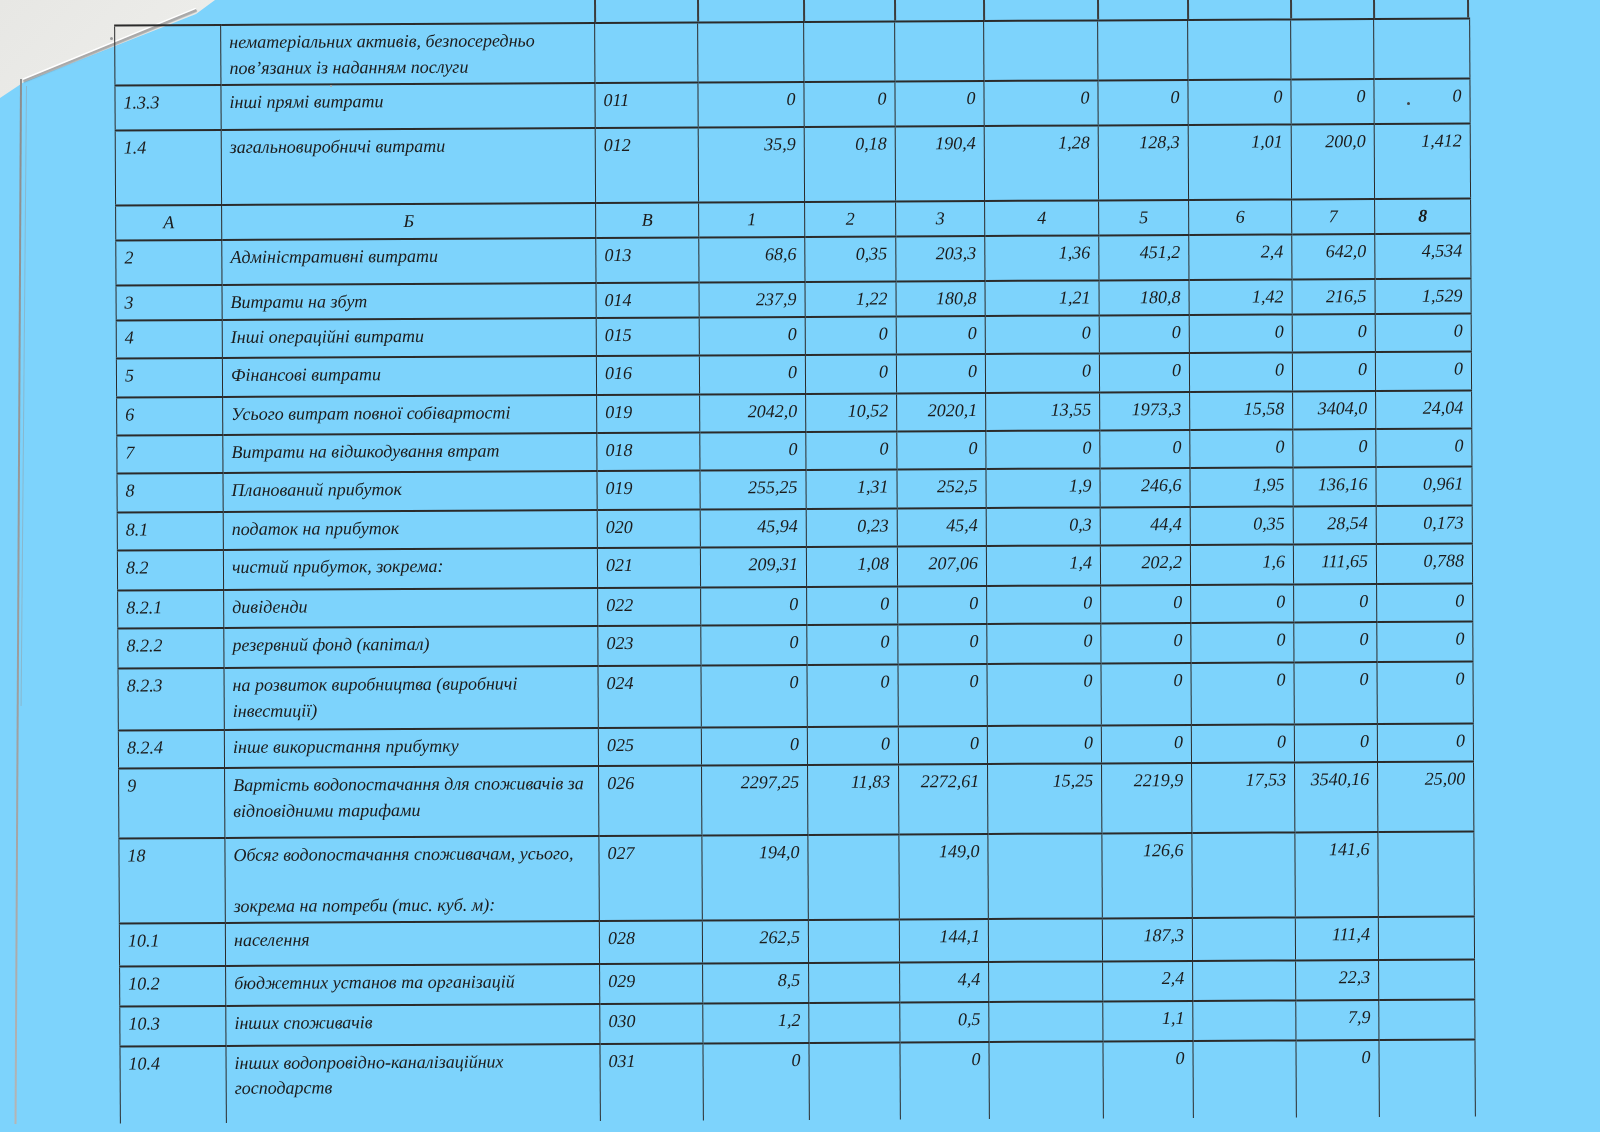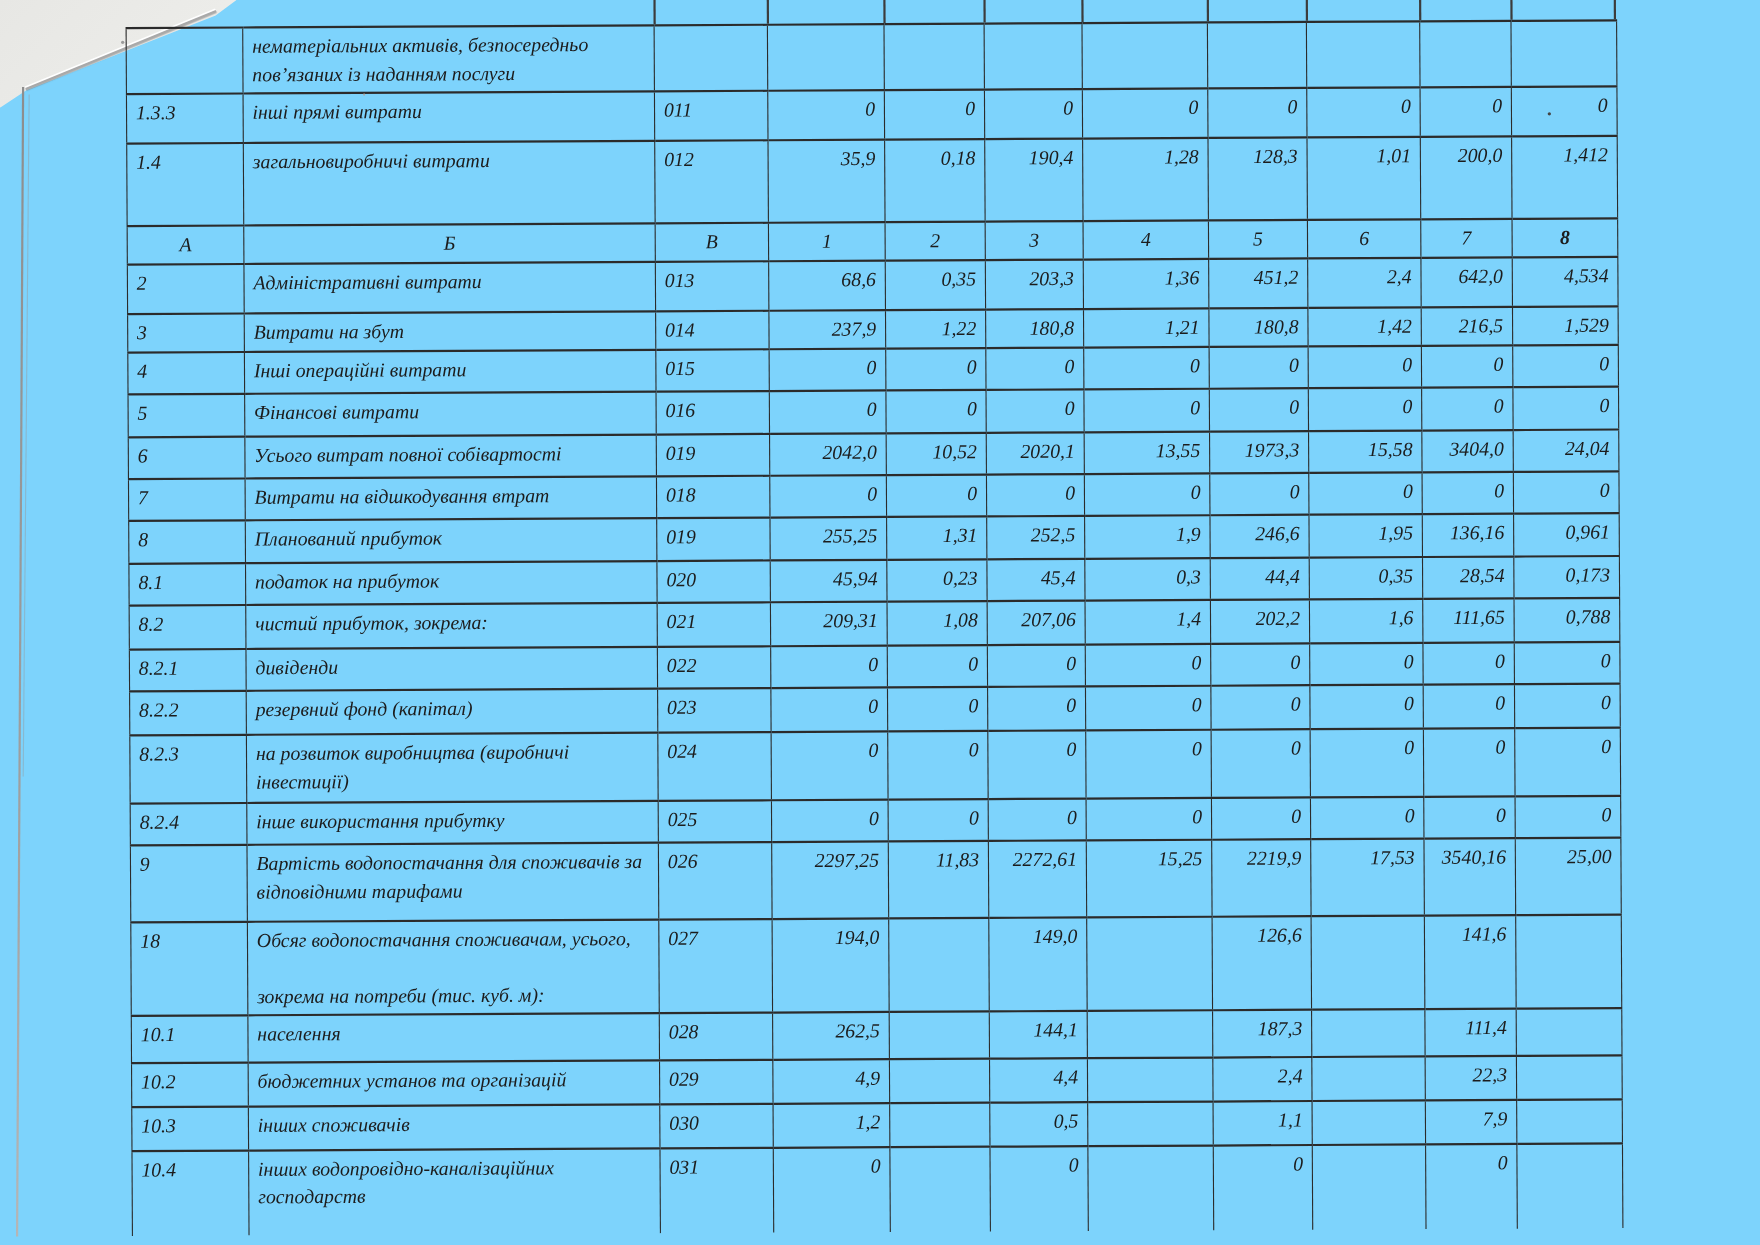--- a/index.html
+++ b/index.html
@@ -347,21 +347,21 @@
             <td class="c-val"></td>
             <td class="c-val">187,3</td>
             <td class="c-val"></td>
             <td class="c-val">111,4</td>
             <td class="c-val"></td>
           </tr>
           <tr style="height: 40px;">
             <td class="c-num">10.2</td>
             <td class="c-label">бюджетних установ та організацій</td>
             <td class="c-code">029</td>
-            <td class="c-val">4,9</td>
+            <td class="c-val">8,5</td>
             <td class="c-val"></td>
             <td class="c-val">4,4</td>
             <td class="c-val"></td>
             <td class="c-val">2,4</td>
             <td class="c-val"></td>
             <td class="c-val">22,3</td>
             <td class="c-val"></td>
           </tr>
           <tr style="height: 40px;">
             <td class="c-num">10.3</td>

